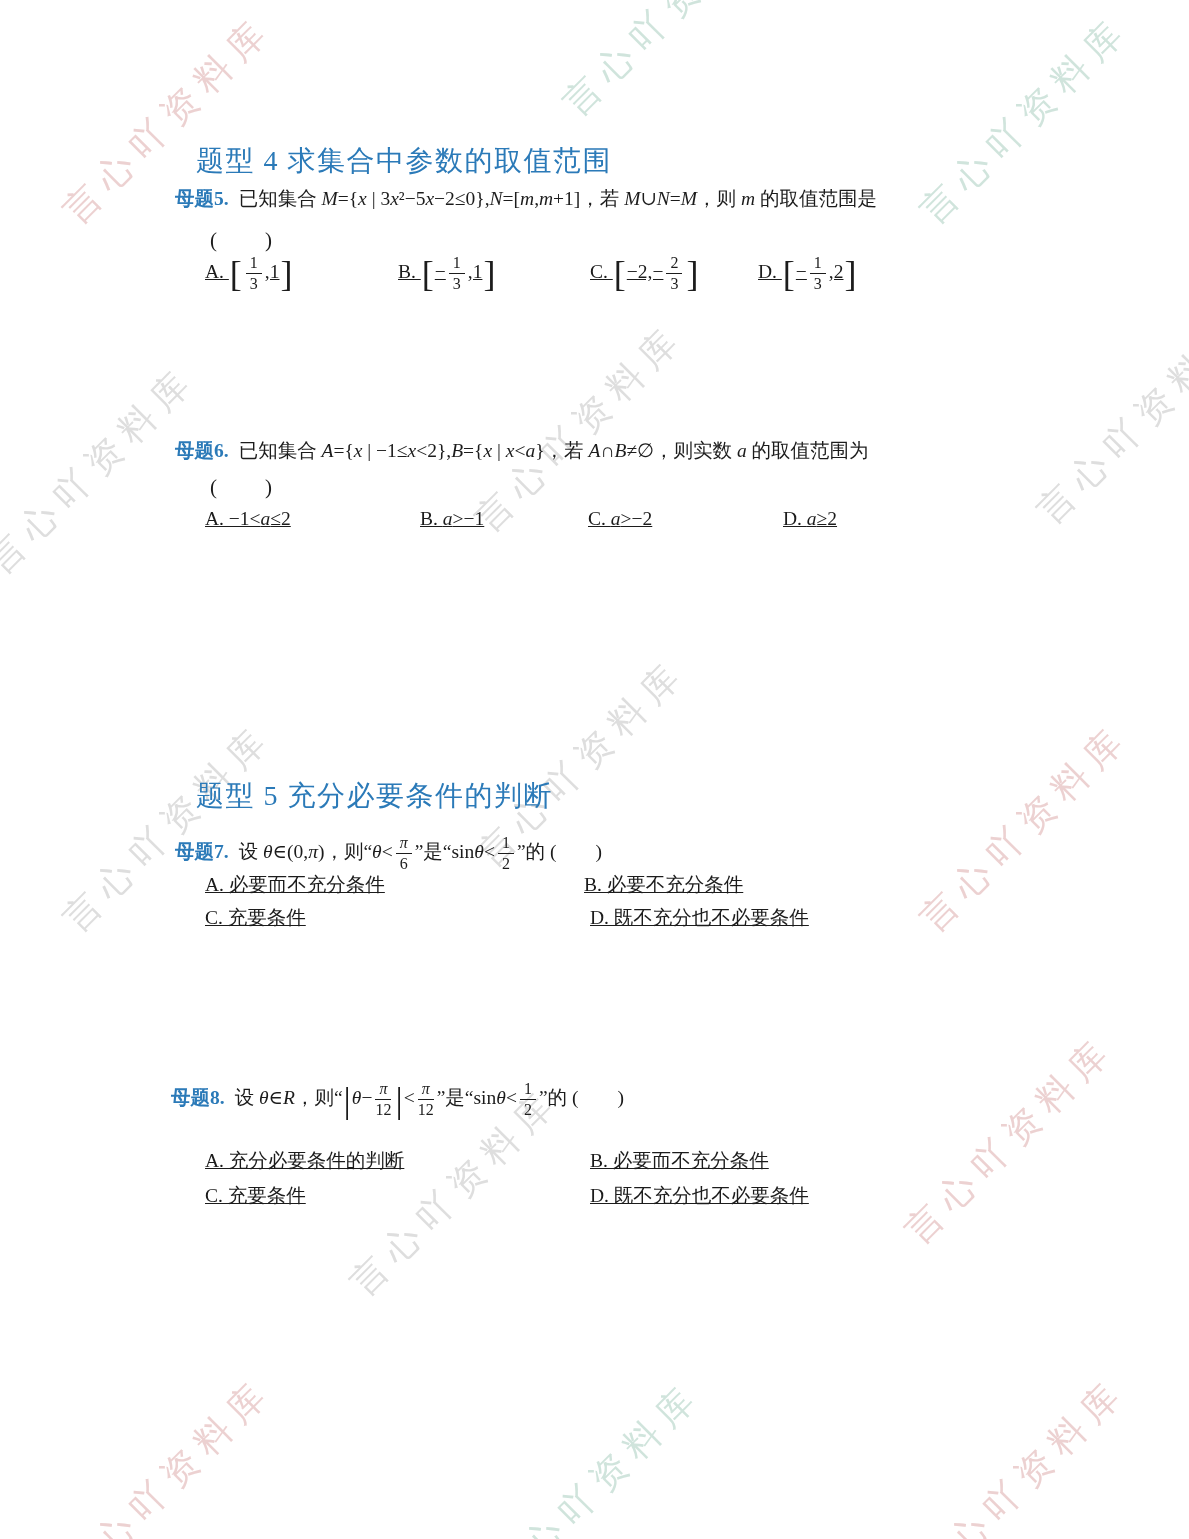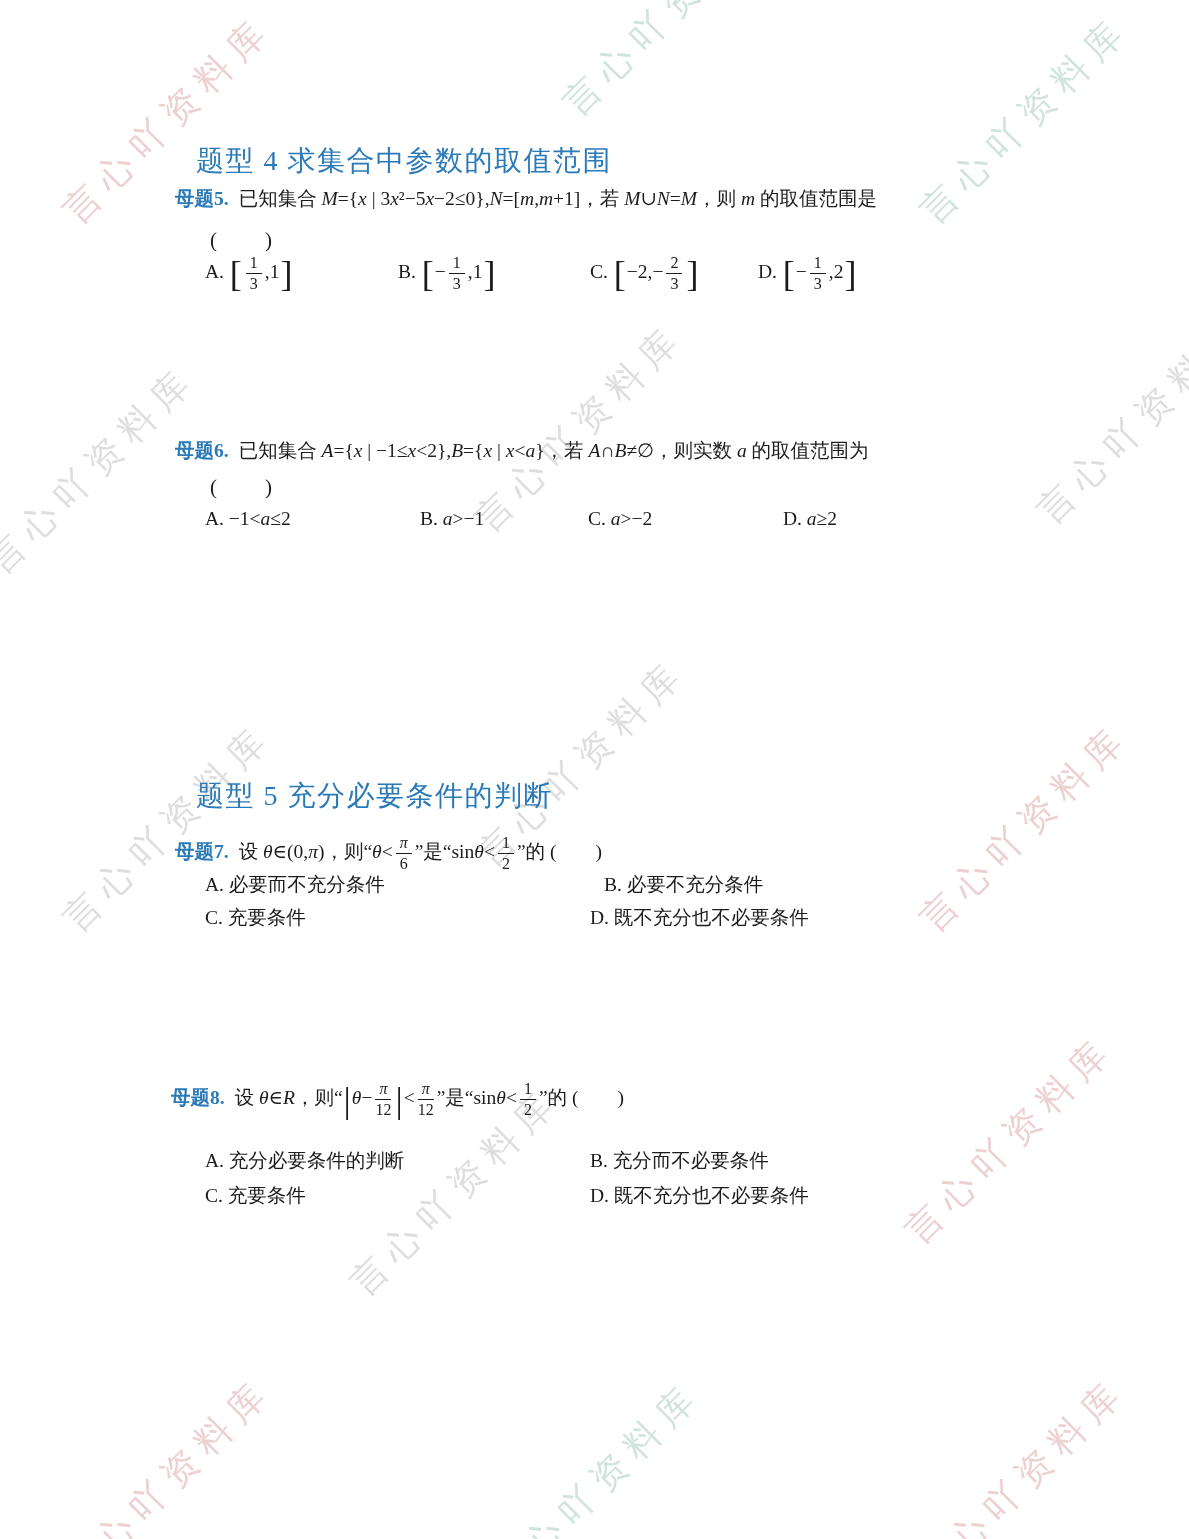--- a/index.html
+++ b/index.html
@@ -48,20 +48,21 @@
     position:absolute;
     font-size:21px;
     letter-spacing:2px;
     white-space:nowrap;
   }
   .optrow{position:absolute;left:0;top:0;width:100%;height:0;}
   .opt{
     position:absolute;
     font-size:19.5px;
     white-space:nowrap;
+    text-decoration:underline;
   }
   
   .frac{
     display:inline-flex;
     flex-direction:column;
     align-items:center;
     vertical-align:middle;
     font-size:.82em;
     line-height:1.15;
     margin:0 3px;
@@ -143,41 +144,41 @@
     <span class="qlabel">母题7.</span><span>设 <i>θ</i>∈(0,<i>π</i>)，则“<i>θ</i>&lt;<span class="frac">
           <span class="num"><i>π</i></span>
           <span class="den">6</span>
         </span>”是“sin<i>θ</i>&lt;<span class="frac">
           <span class="num">1</span>
           <span class="den">2</span>
         </span>”的 (　　)</span>
   </div>
   <div class="optrow" style="top:871px">
     <span class="opt" style="left:205px">A. 必要而不充分条件</span>
-    <span class="opt" style="left:604px">B. 必要不充分条件</span>
+    <span class="opt" style="left:584px">B. 必要不充分条件</span>
   </div>
   <div class="optrow" style="top:904px">
     <span class="opt" style="left:205px">C. 充要条件</span>
     <span class="opt" style="left:590px">D. 既不充分也不必要条件</span>
   </div>
 
   <div class="stem" style="left:171px;top:1080px">
     <span class="qlabel">母题8.</span><span>设 <i>θ</i>∈<i>R</i>，则“<span class="bigd">|</span><i>θ</i>−<span class="frac">
           <span class="num"><i>π</i></span>
           <span class="den">12</span>
         </span><span class="bigd">|</span>&lt;<span class="frac">
           <span class="num"><i>π</i></span>
           <span class="den">12</span>
         </span>”是“sin<i>θ</i>&lt;<span class="frac">
           <span class="num">1</span>
           <span class="den">2</span>
         </span>”的 (　　)</span>
   </div>
   <div class="optrow" style="top:1147px">
     <span class="opt" style="left:205px">A. 充分必要条件的判断</span>
-    <span class="opt" style="left:590px">B. 充分而不必要条件</span>
+    <span class="opt" style="left:590px">B. 必要而不充分条件</span>
   </div>
   <div class="optrow" style="top:1182px">
     <span class="opt" style="left:205px">C. 充要条件</span>
     <span class="opt" style="left:590px">D. 既不充分也不必要条件</span>
   </div>
 
 </div>
 
 </body></html>

